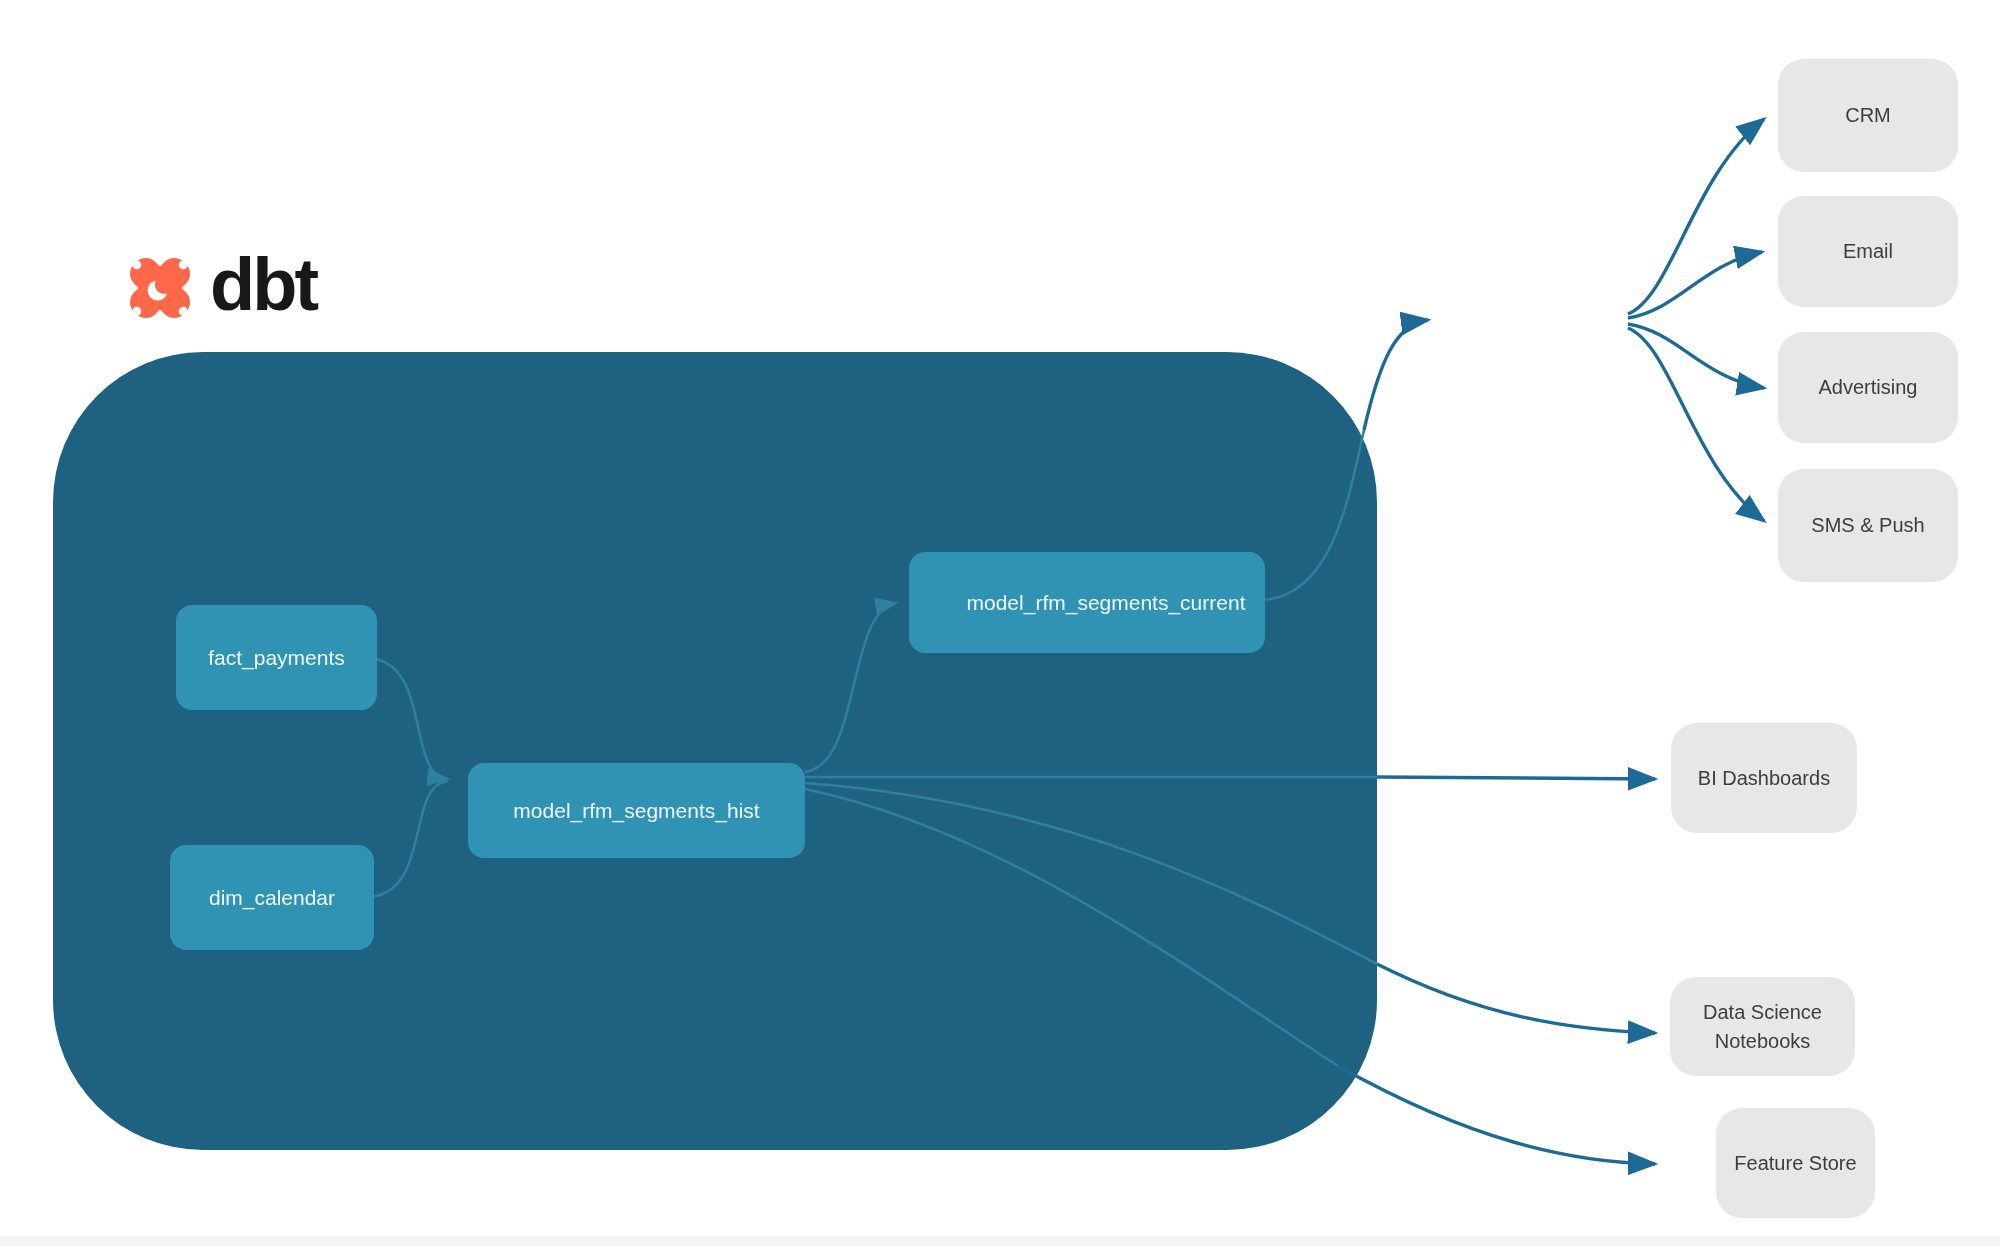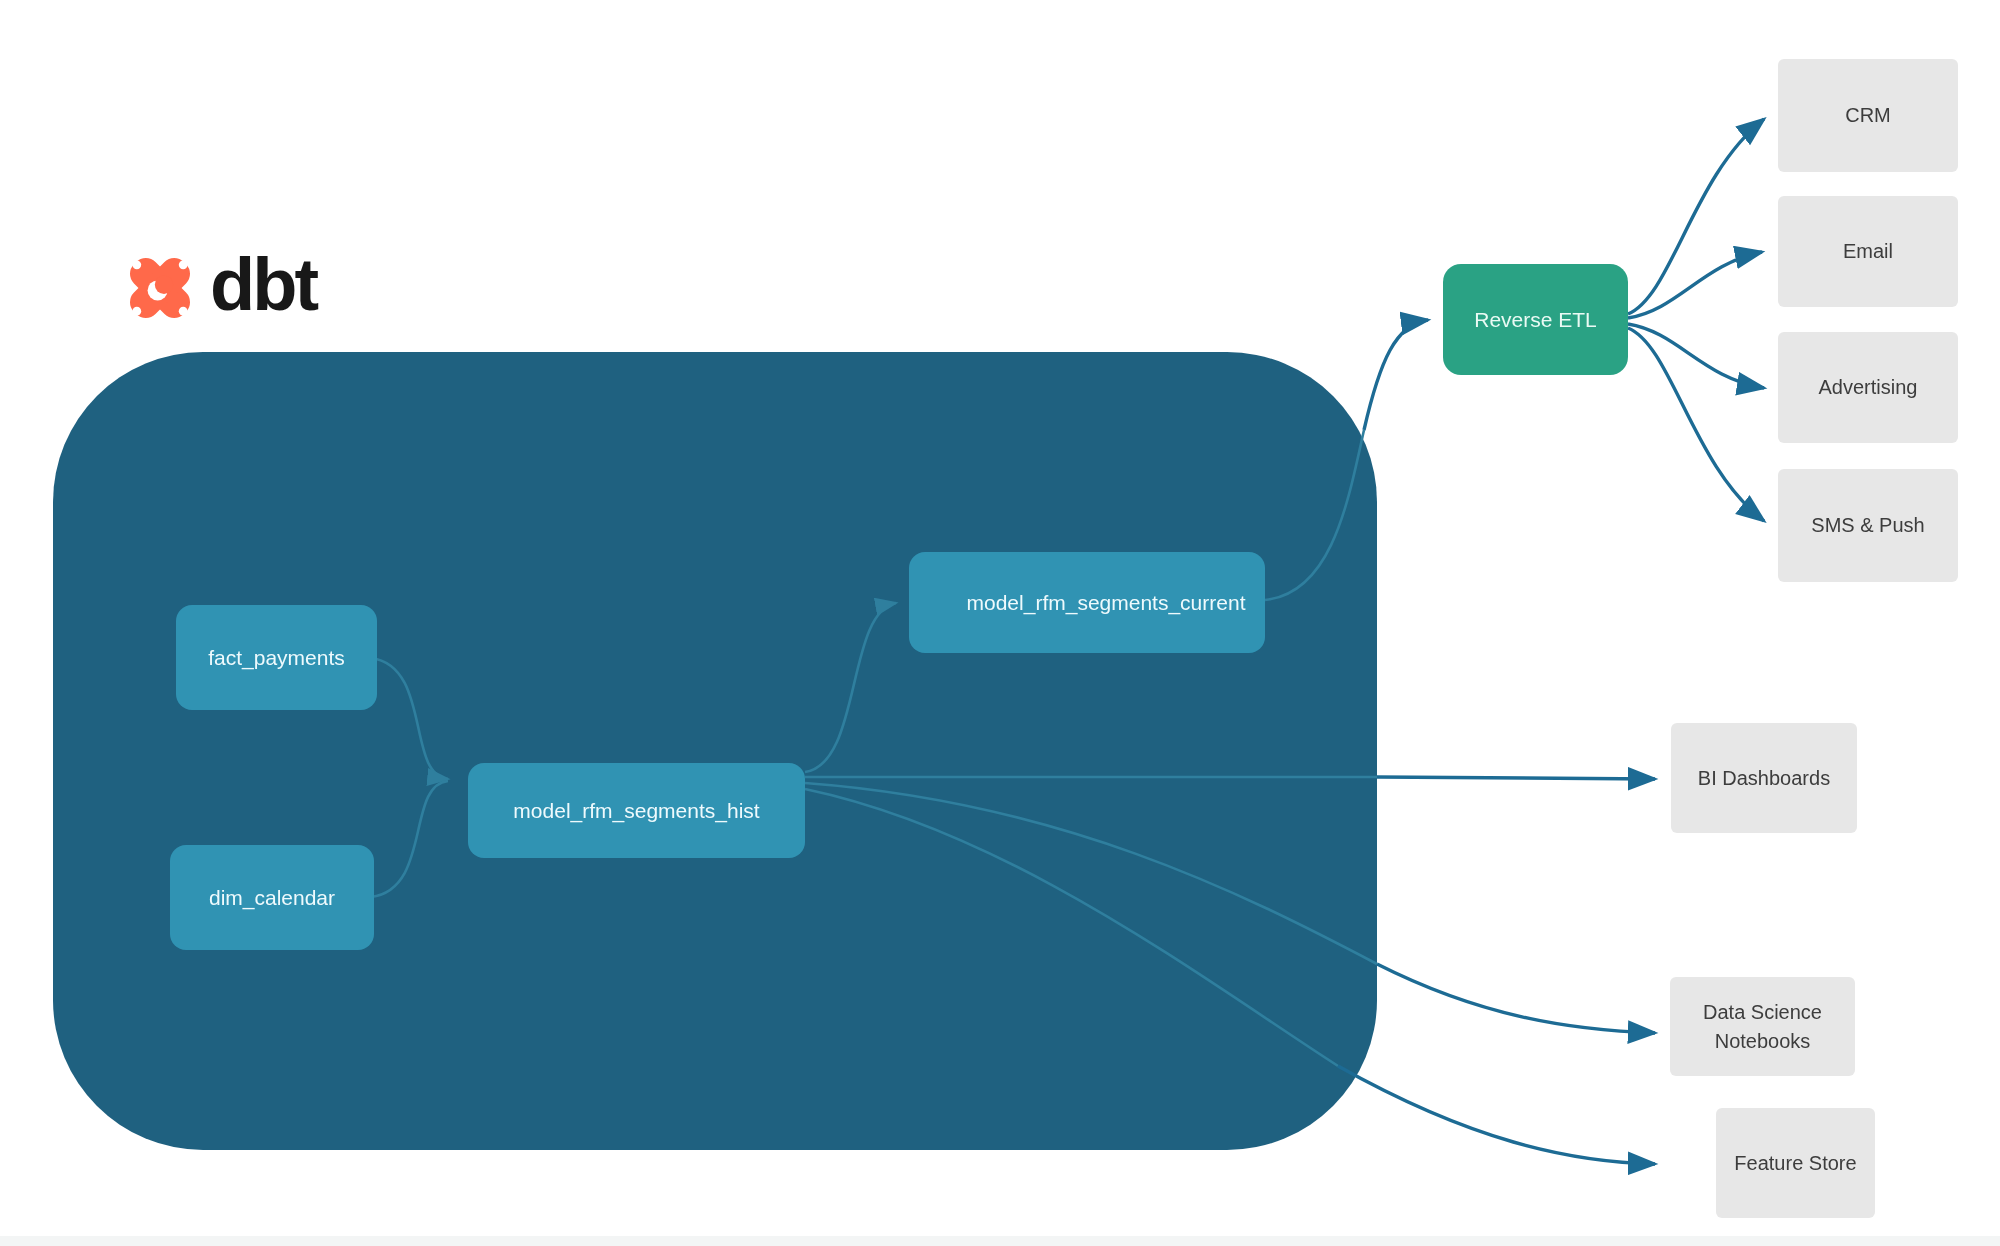--- a/index.html
+++ b/index.html
@@ -29,21 +29,21 @@
     position:absolute;display:flex;align-items:center;justify-content:center;
     text-align:center;z-index:3;box-sizing:border-box;
   }
   .node.model{
     background:#3093b3;border-radius:16px;color:#eefafd;font-size:21px;
   }
   .node.etl{
     background:#2aa284;border-radius:18px;color:#eafaf4;font-size:21px;
   }
   .node.dest{
-    background:#e7e7e7;border-radius:6px;color:#3d3d3d;font-size:20px;
+    background:#e7e7e7;border-radius:26px;color:#3d3d3d;font-size:20px;
     line-height:1.45;padding:0 14px;
   }
   .n-fact{left:176px;top:605px;width:201px;height:105px;}
   .n-dim{left:170px;top:845px;width:204px;height:105px;}
   .n-hist{left:468px;top:763px;width:337px;height:95px;}
   .n-current{left:909px;top:552px;width:356px;height:101px;padding-left:38px;}
   .n-etl{left:1443px;top:264px;width:185px;height:111px;}
   .n-crm{left:1778px;top:59px;width:180px;height:113px;}
   .n-email{left:1778px;top:196px;width:180px;height:111px;}
   .n-adv{left:1778px;top:332px;width:180px;height:111px;}
@@ -115,23 +115,20 @@
   <div class="node model n-dim">
     <span>dim_calendar</span>
   </div>
   <div class="node model n-hist">
     <span>model_rfm_segments_hist</span>
   </div>
   <div class="node model n-current">
     <span>model_rfm_segments_current</span>
   </div>
 
-  <div class="node etl n-etl">
-    <span>Reverse ETL</span>
-  </div>
 
   <div class="node dest n-crm">
     <span>CRM</span>
   </div>
   <div class="node dest n-email">
     <span>Email</span>
   </div>
   <div class="node dest n-adv">
     <span>Advertising</span>
   </div>

